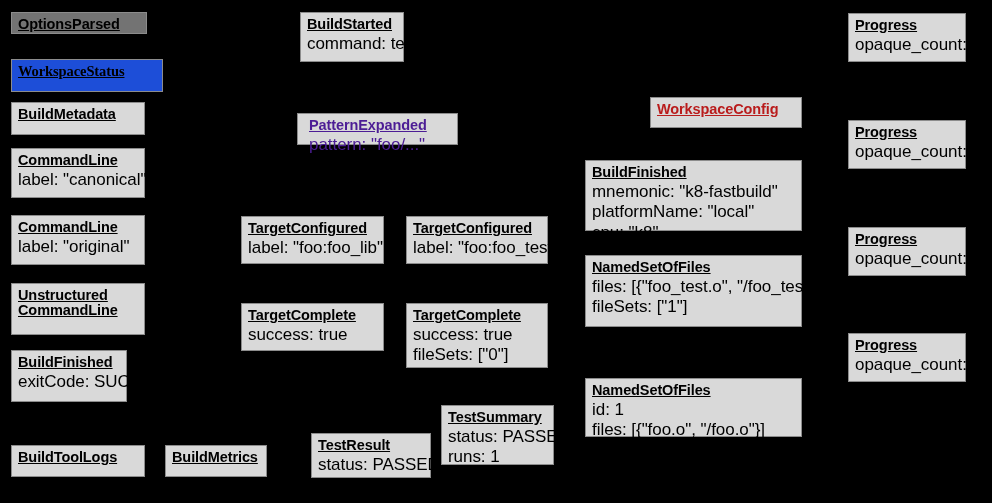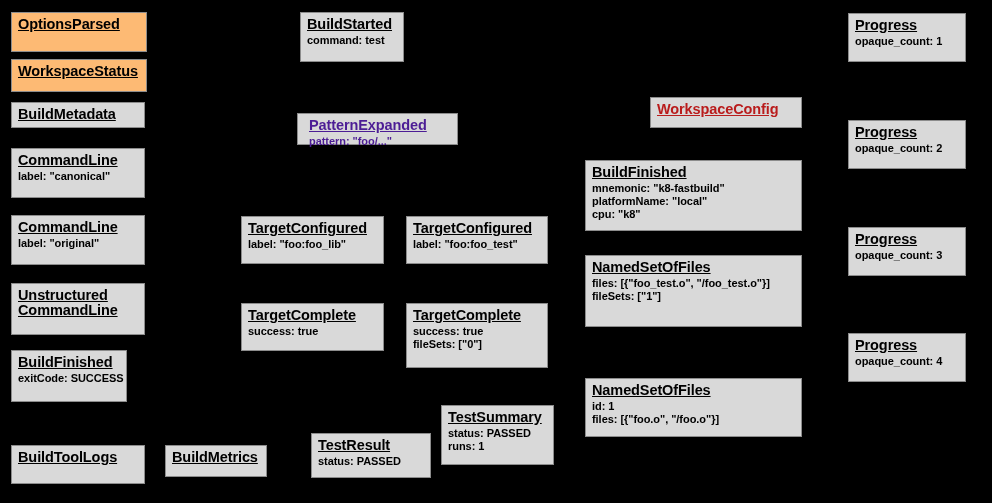--- a/index.html
+++ b/index.html
@@ -37,41 +37,41 @@
     margin-bottom: 2px;
   }
   .node-title.wrap {
     white-space: normal;
   }
   .node-attrs {
     display: block;
   }
   .attr {
     display: block;
-    font-size: 11px;
-    font-weight: bold;
+    font-size: 17px;
+    font-weight: normal;
     text-decoration: none;
     white-space: nowrap;
     line-height: 1.22;
     letter-spacing: -0.05px;
   }
 </style>
 </head>
 <body>
 
 <div id="canvas" style="--bg: #000000; width: 992px; height: 503px;">
-    <div class="node" style="left: 11px; top: 12px; width: 136px; height: 40px; background: #fdba74; border-color: rgb(140, 140, 140); color: rgb(0, 0, 0);">
+    <div class="node" style="left: 11px; top: 12px; width: 136px; height: 22px; background: #737373; border-color: rgb(140, 140, 140); color: rgb(0, 0, 0);">
       <span class="node-title">OptionsParsed</span>
       <span class="node-attrs"></span>
     </div>
-    <div class="node" style="left: 11px; top: 59px; width: 136px; height: 33px; background: #fdba74; border-color: rgb(140, 140, 140); color: rgb(0, 0, 0);">
+    <div class="node" style="left: 11px; top: 59px; width: 152px; height: 33px; background: #1d4ed8; border-color: rgb(140, 140, 140); color: rgb(0, 0, 0); font-family: Liberation Serif, serif;">
       <span class="node-title">WorkspaceStatus</span>
       <span class="node-attrs"></span>
     </div>
-    <div class="node" style="left: 11px; top: 102px; width: 134px; height: 26px; background: rgb(217, 217, 217); border-color: rgb(140, 140, 140); color: rgb(0, 0, 0);">
+    <div class="node" style="left: 11px; top: 102px; width: 134px; height: 33px; background: rgb(217, 217, 217); border-color: rgb(140, 140, 140); color: rgb(0, 0, 0);">
       <span class="node-title">BuildMetadata</span>
       <span class="node-attrs"></span>
     </div>
     <div class="node" style="left: 11px; top: 148px; width: 134px; height: 50px; background: rgb(217, 217, 217); border-color: rgb(140, 140, 140); color: rgb(0, 0, 0);">
       <span class="node-title">CommandLine</span>
       <span class="node-attrs">
         <span class="attr">label: "canonical"</span>
       </span>
     </div>
     <div class="node" style="left: 11px; top: 215px; width: 134px; height: 50px; background: rgb(217, 217, 217); border-color: rgb(140, 140, 140); color: rgb(0, 0, 0);">
@@ -83,21 +83,21 @@
     <div class="node" style="left: 11px; top: 283px; width: 134px; height: 52px; background: rgb(217, 217, 217); border-color: rgb(140, 140, 140); color: rgb(0, 0, 0);">
       <span class="node-title wrap">Unstructured CommandLine</span>
       <span class="node-attrs"></span>
     </div>
     <div class="node" style="left: 11px; top: 350px; width: 116px; height: 52px; background: rgb(217, 217, 217); border-color: rgb(140, 140, 140); color: rgb(0, 0, 0);">
       <span class="node-title">BuildFinished</span>
       <span class="node-attrs">
         <span class="attr">exitCode: SUCCESS</span>
       </span>
     </div>
-    <div class="node" style="left: 11px; top: 445px; width: 134px; height: 39px; background: rgb(217, 217, 217); border-color: rgb(140, 140, 140); color: rgb(0, 0, 0);">
+    <div class="node" style="left: 11px; top: 445px; width: 134px; height: 32px; background: rgb(217, 217, 217); border-color: rgb(140, 140, 140); color: rgb(0, 0, 0);">
       <span class="node-title">BuildToolLogs</span>
       <span class="node-attrs"></span>
     </div>
     <div class="node" style="left: 165px; top: 445px; width: 102px; height: 32px; background: rgb(217, 217, 217); border-color: rgb(140, 140, 140); color: rgb(0, 0, 0);">
       <span class="node-title">BuildMetrics</span>
       <span class="node-attrs"></span>
     </div>
     <div class="node" style="left: 300px; top: 12px; width: 104px; height: 50px; background: rgb(217, 217, 217); border-color: rgb(140, 140, 140); color: rgb(0, 0, 0);">
       <span class="node-title">BuildStarted</span>
       <span class="node-attrs">

